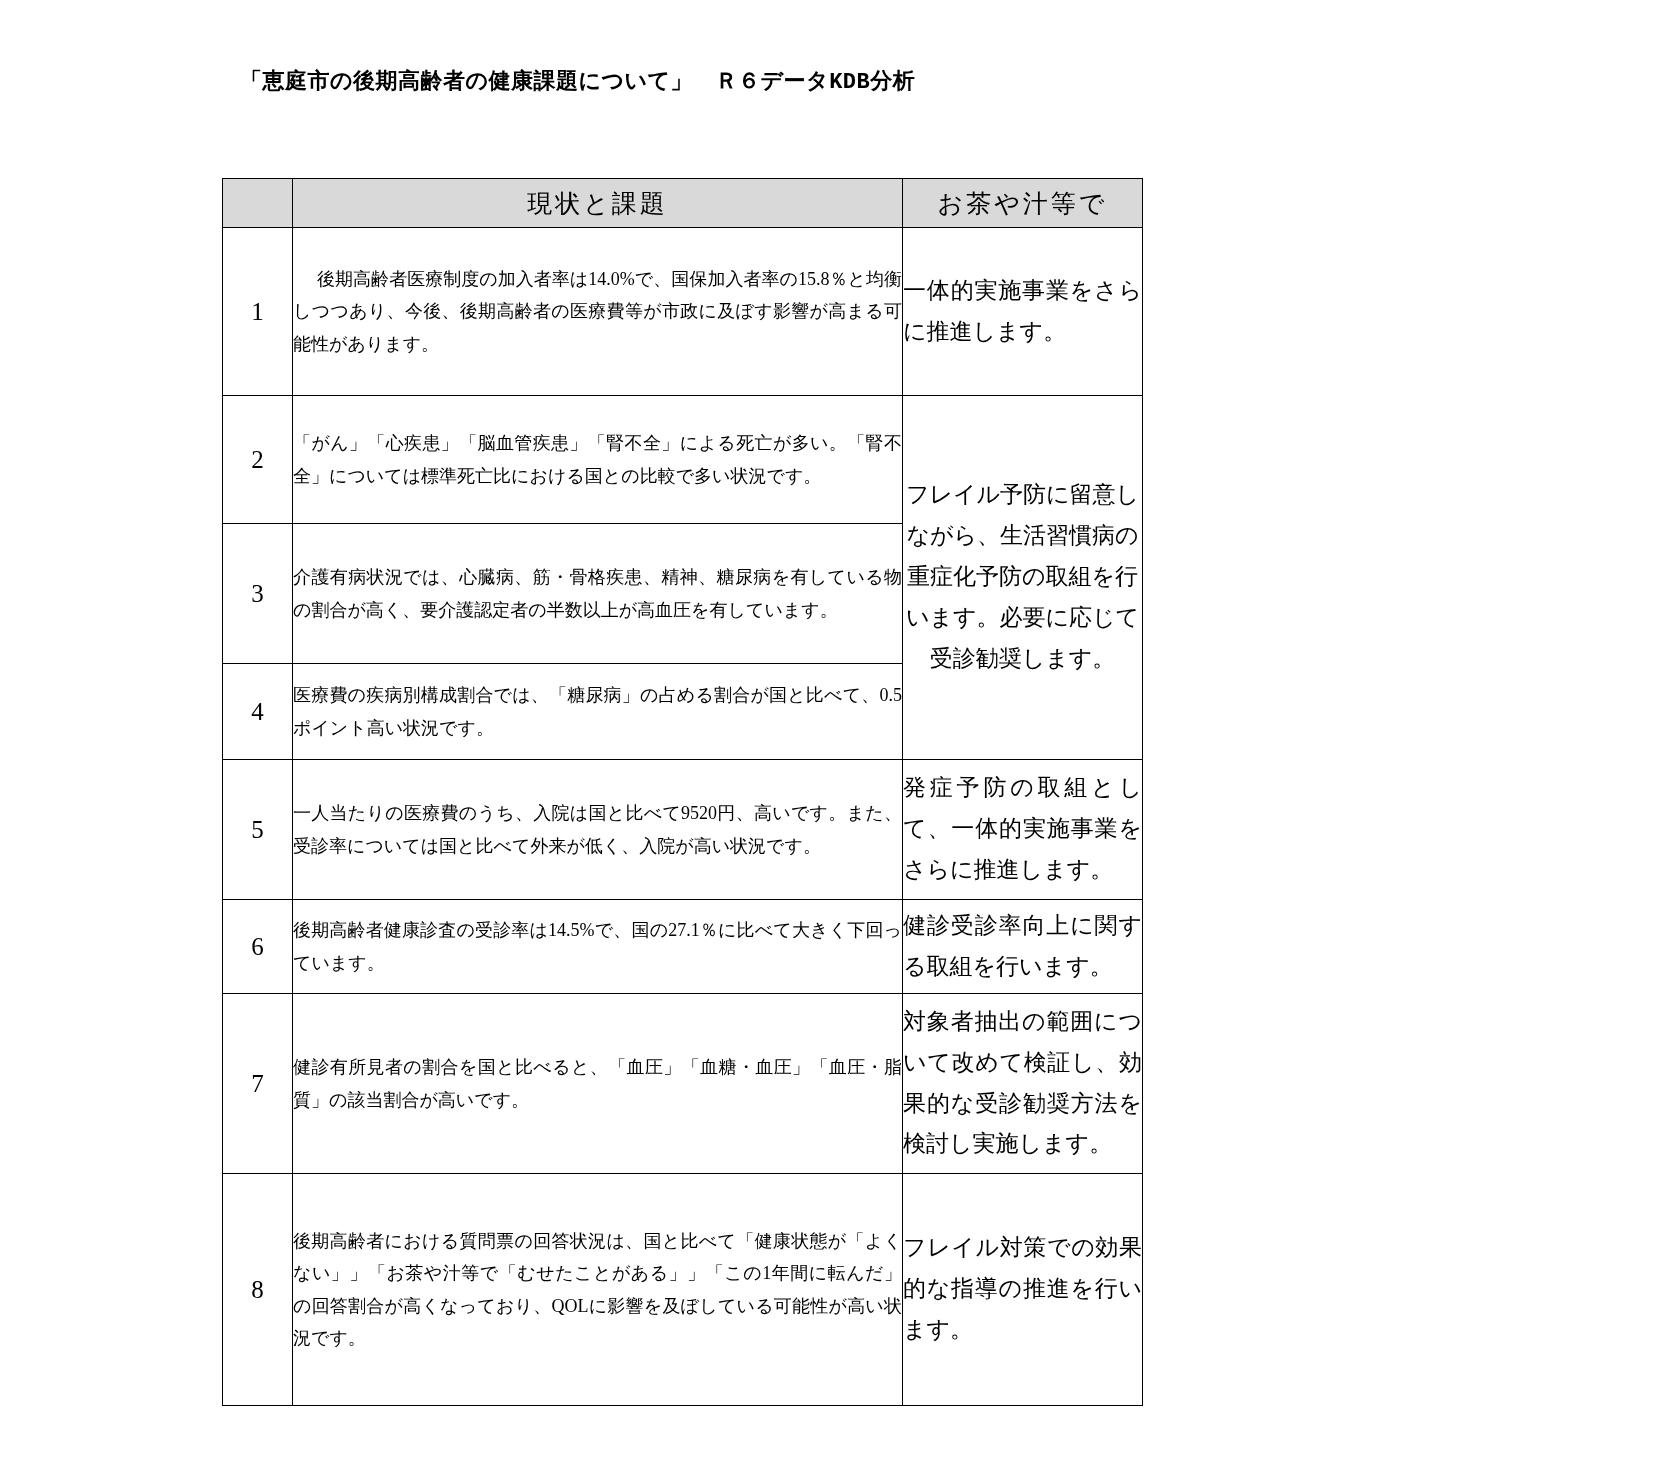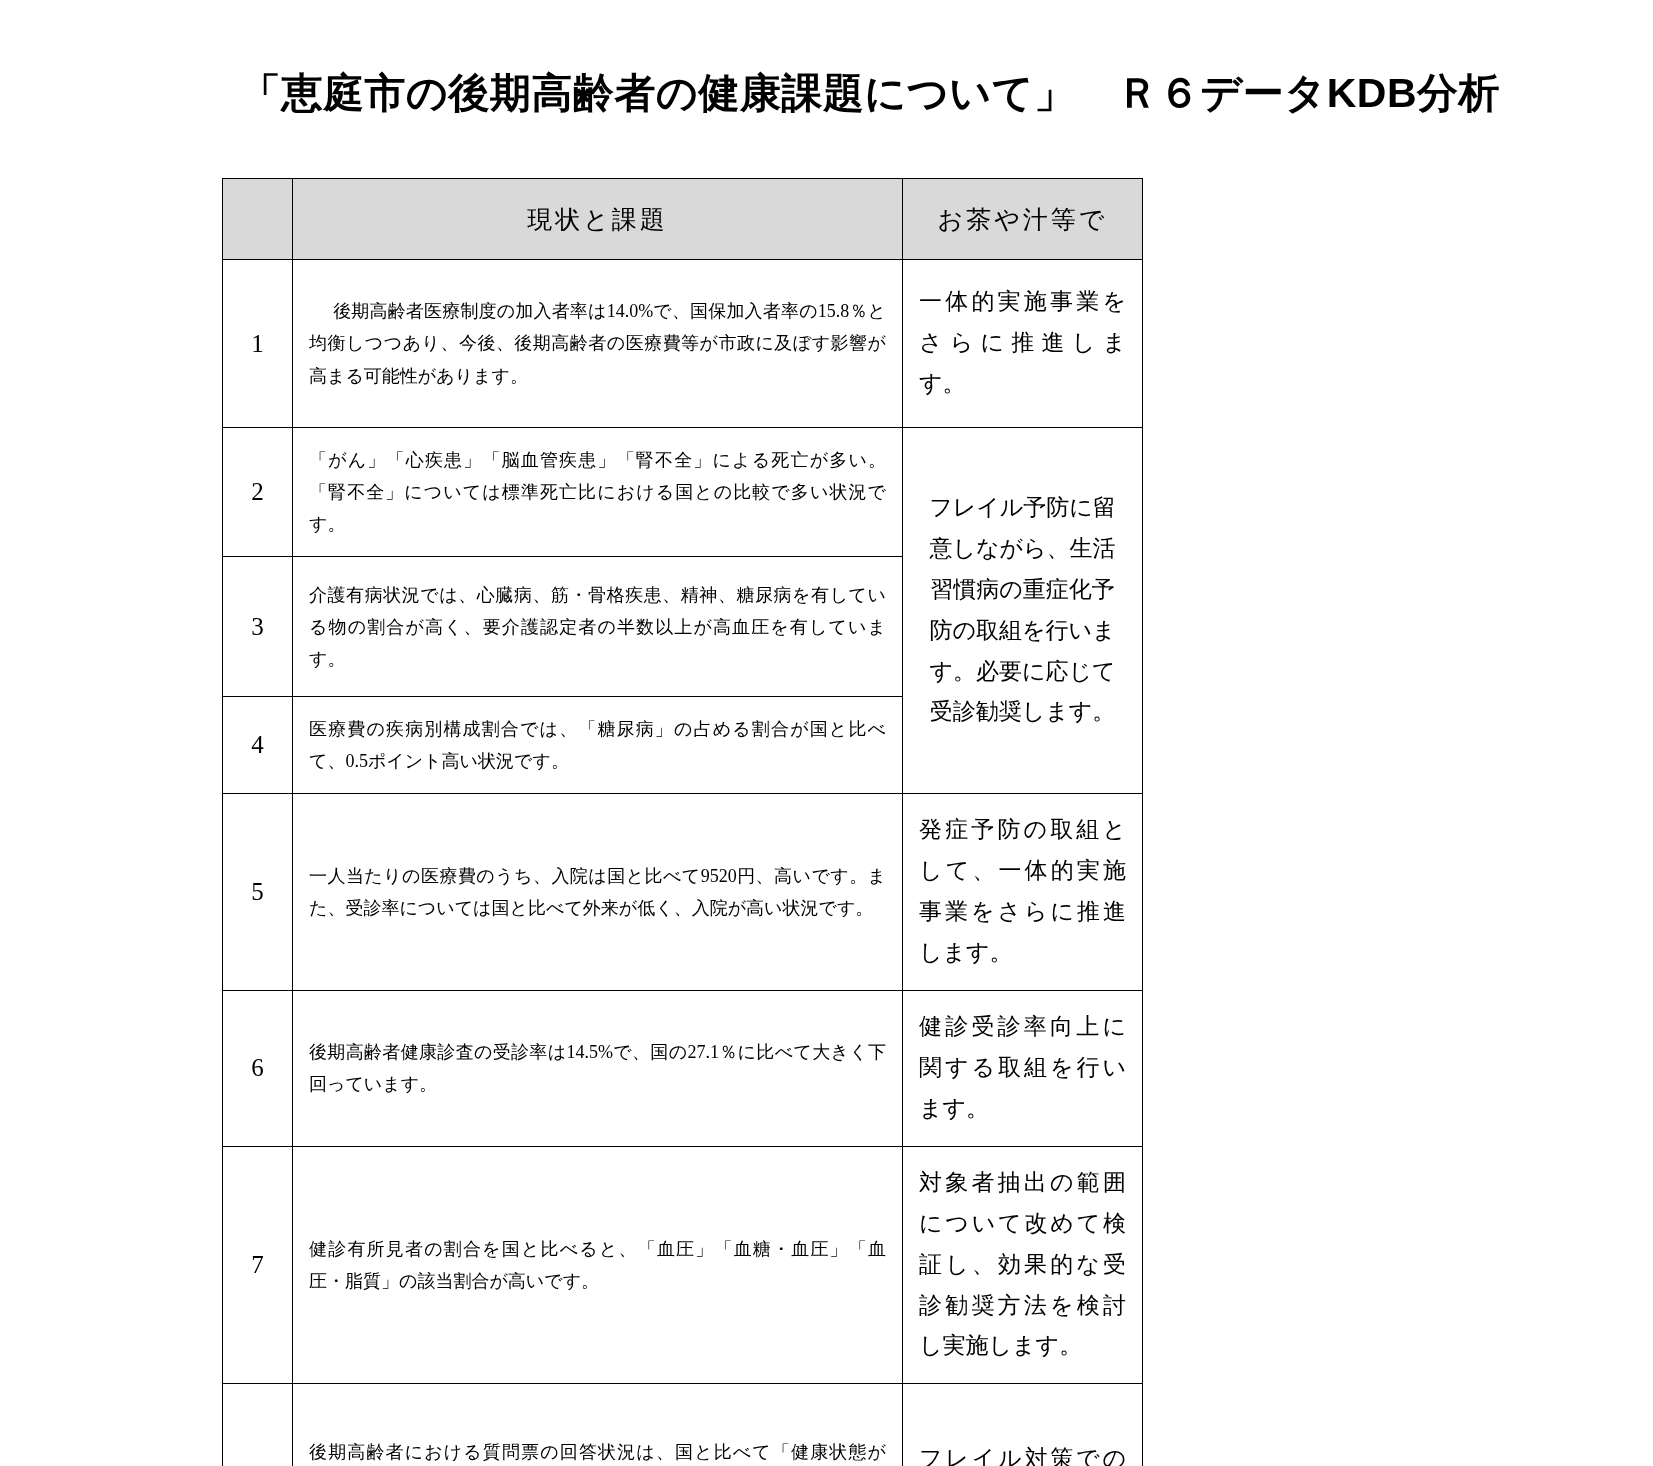--- a/index.html
+++ b/index.html
@@ -18,38 +18,38 @@
   .page {
     position: absolute;
     left: 0; top: 0;
     width: 1653px;
     height: 1466px;
   }
   .doc-title {
     position: absolute;
     left: 240px;
     top: 66px;
-    font-size: 41px;
+    font-size: 22px;
     font-weight: bold;
     letter-spacing: 0.5px;
     white-space: nowrap;
-    font-family: Liberation Sans, sans-serif;
+    font-family: Liberation Mono, monospace;
   }
   table.kdb {
     position: absolute;
     left: 222px;
     top: 178px;
     width: 920px;
     border-collapse: collapse;
     table-layout: fixed;
   }
   table.kdb td, table.kdb th {
     border: 1px solid #000000;
     vertical-align: middle;
-    padding: 16px;
+    padding: 0;
   }
   col.c-num { width: 70px; }
   col.c-body { width: 610px; }
   col.c-dir { width: 240px; }
 
   thead th {
     background: #d9d9d9;
     font-weight: normal;
     font-size: 25px;
     height: 48px;

